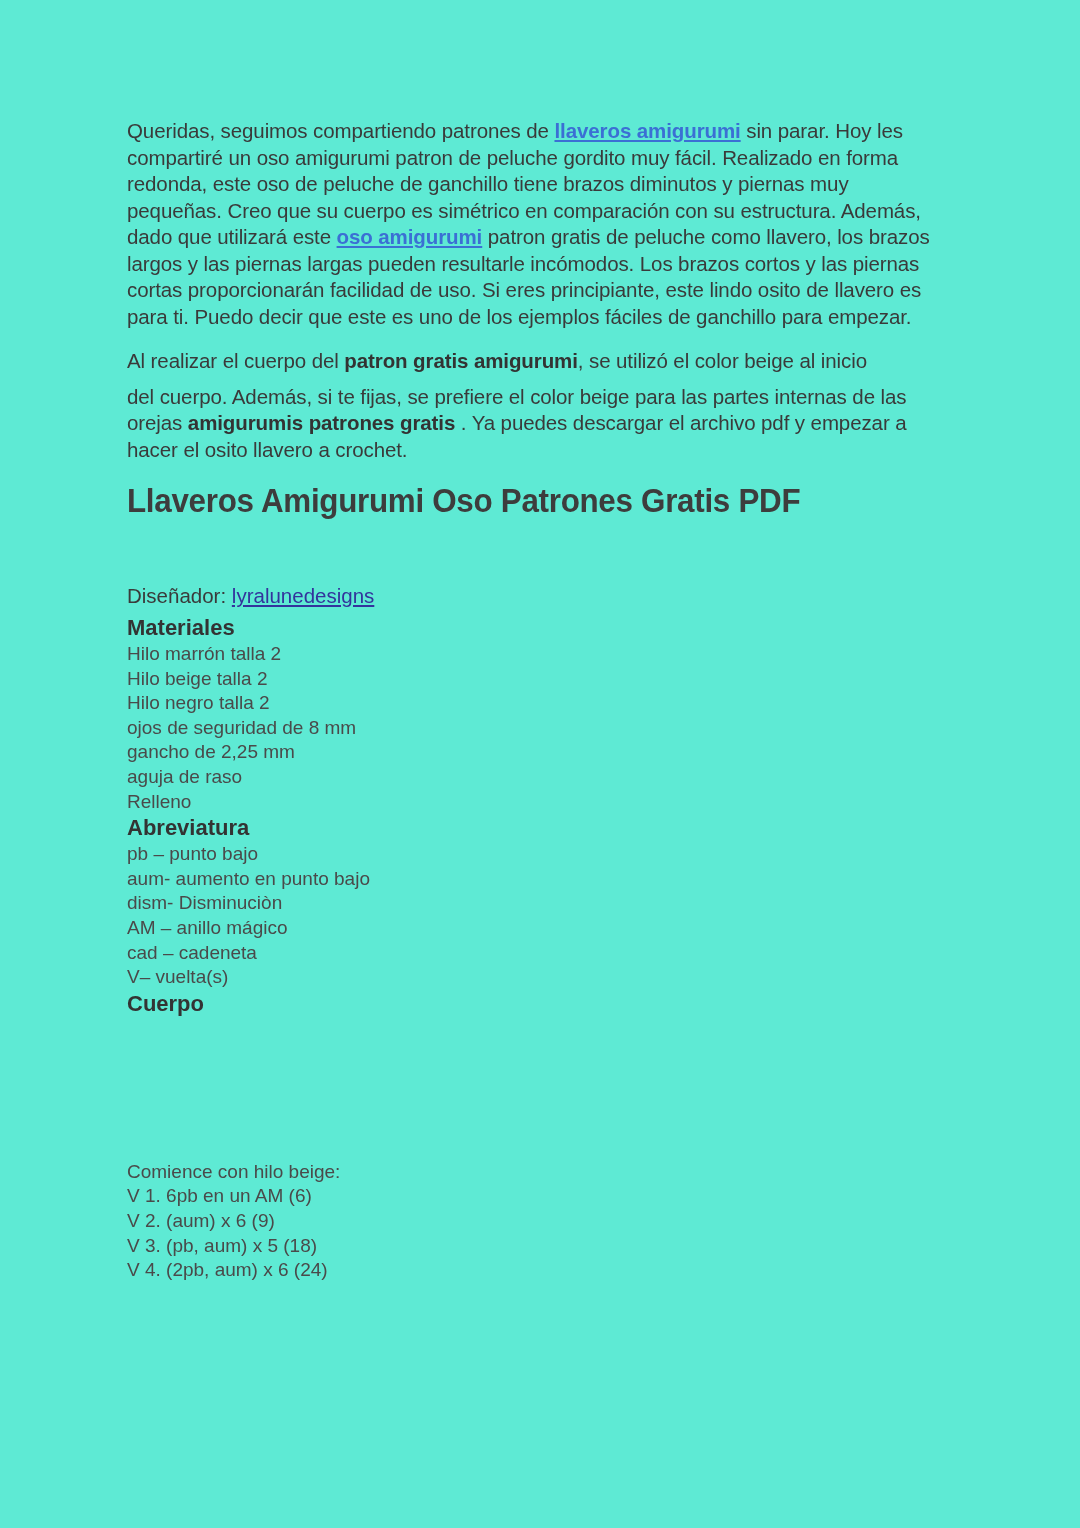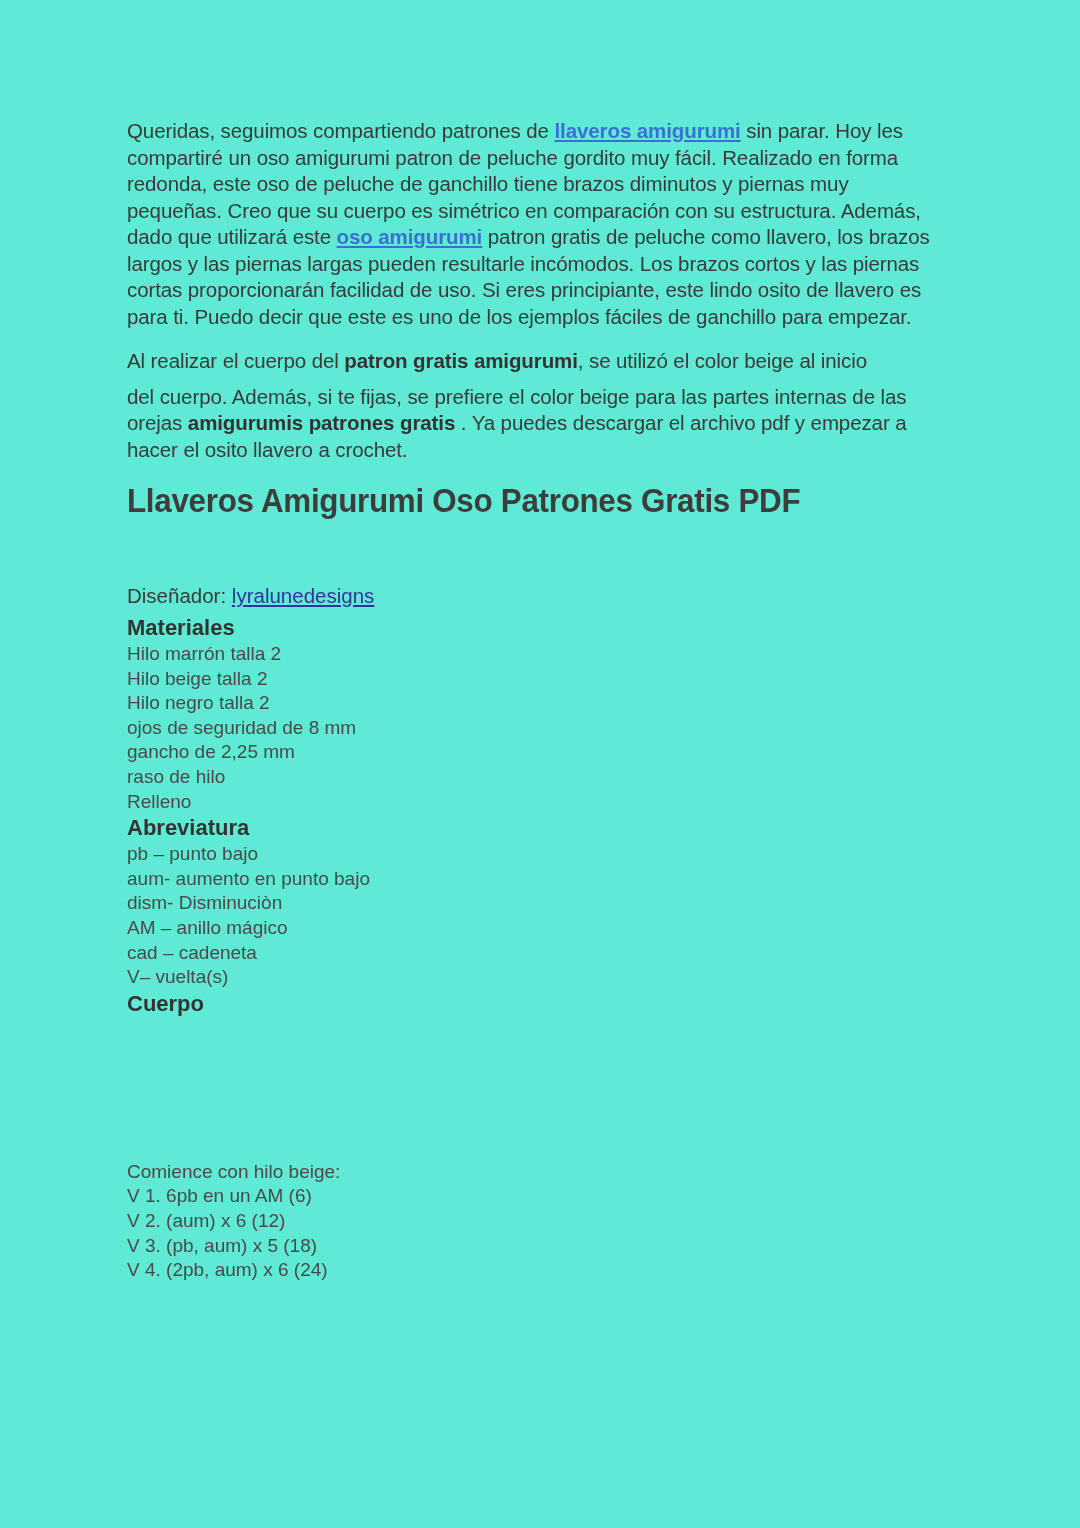--- a/index.html
+++ b/index.html
@@ -133,40 +133,40 @@
 
     <p class="designer-line"><span>Diseñador:</span> <a class="designer-link" href="#">lyralunedesigns</a></p>
 
     <h2 class="section-heading">Materiales</h2>
     <ul class="list-block">
       <li>Hilo marrón talla 2</li>
       <li>Hilo beige talla 2</li>
       <li>Hilo negro talla 2</li>
       <li>ojos de seguridad de 8 mm</li>
       <li>gancho de 2,25 mm</li>
-      <li>raso de hilo</li>
+      <li>aguja de raso</li>
       <li>Relleno</li>
     </ul>
 
     <h2 class="section-heading">Abreviatura</h2>
     <ul class="list-block">
       <li>pb – punto bajo</li>
       <li>aum- aumento en punto bajo</li>
       <li>dism- Disminuciòn</li>
       <li>AM – anillo mágico</li>
       <li>cad – cadeneta</li>
       <li>V– vuelta(s)</li>
     </ul>
 
     <h2 class="section-heading">Cuerpo</h2>
 
     <div class="spacer-body-image"></div>
 
     <ul class="list-block pattern-block">
       <li>Comience con hilo beige:</li>
       <li>V 1. 6pb en un AM (6)</li>
-      <li>V 2. (aum) x 6 (12)</li>
+      <li>V 2. (aum) x 6 (9)</li>
       <li>V 3. (pb, aum) x 5 (18)</li>
       <li>V 4. (2pb, aum) x 6 (24)</li>
     </ul>
 
   </div>
 </div>
 
 </body></html>

